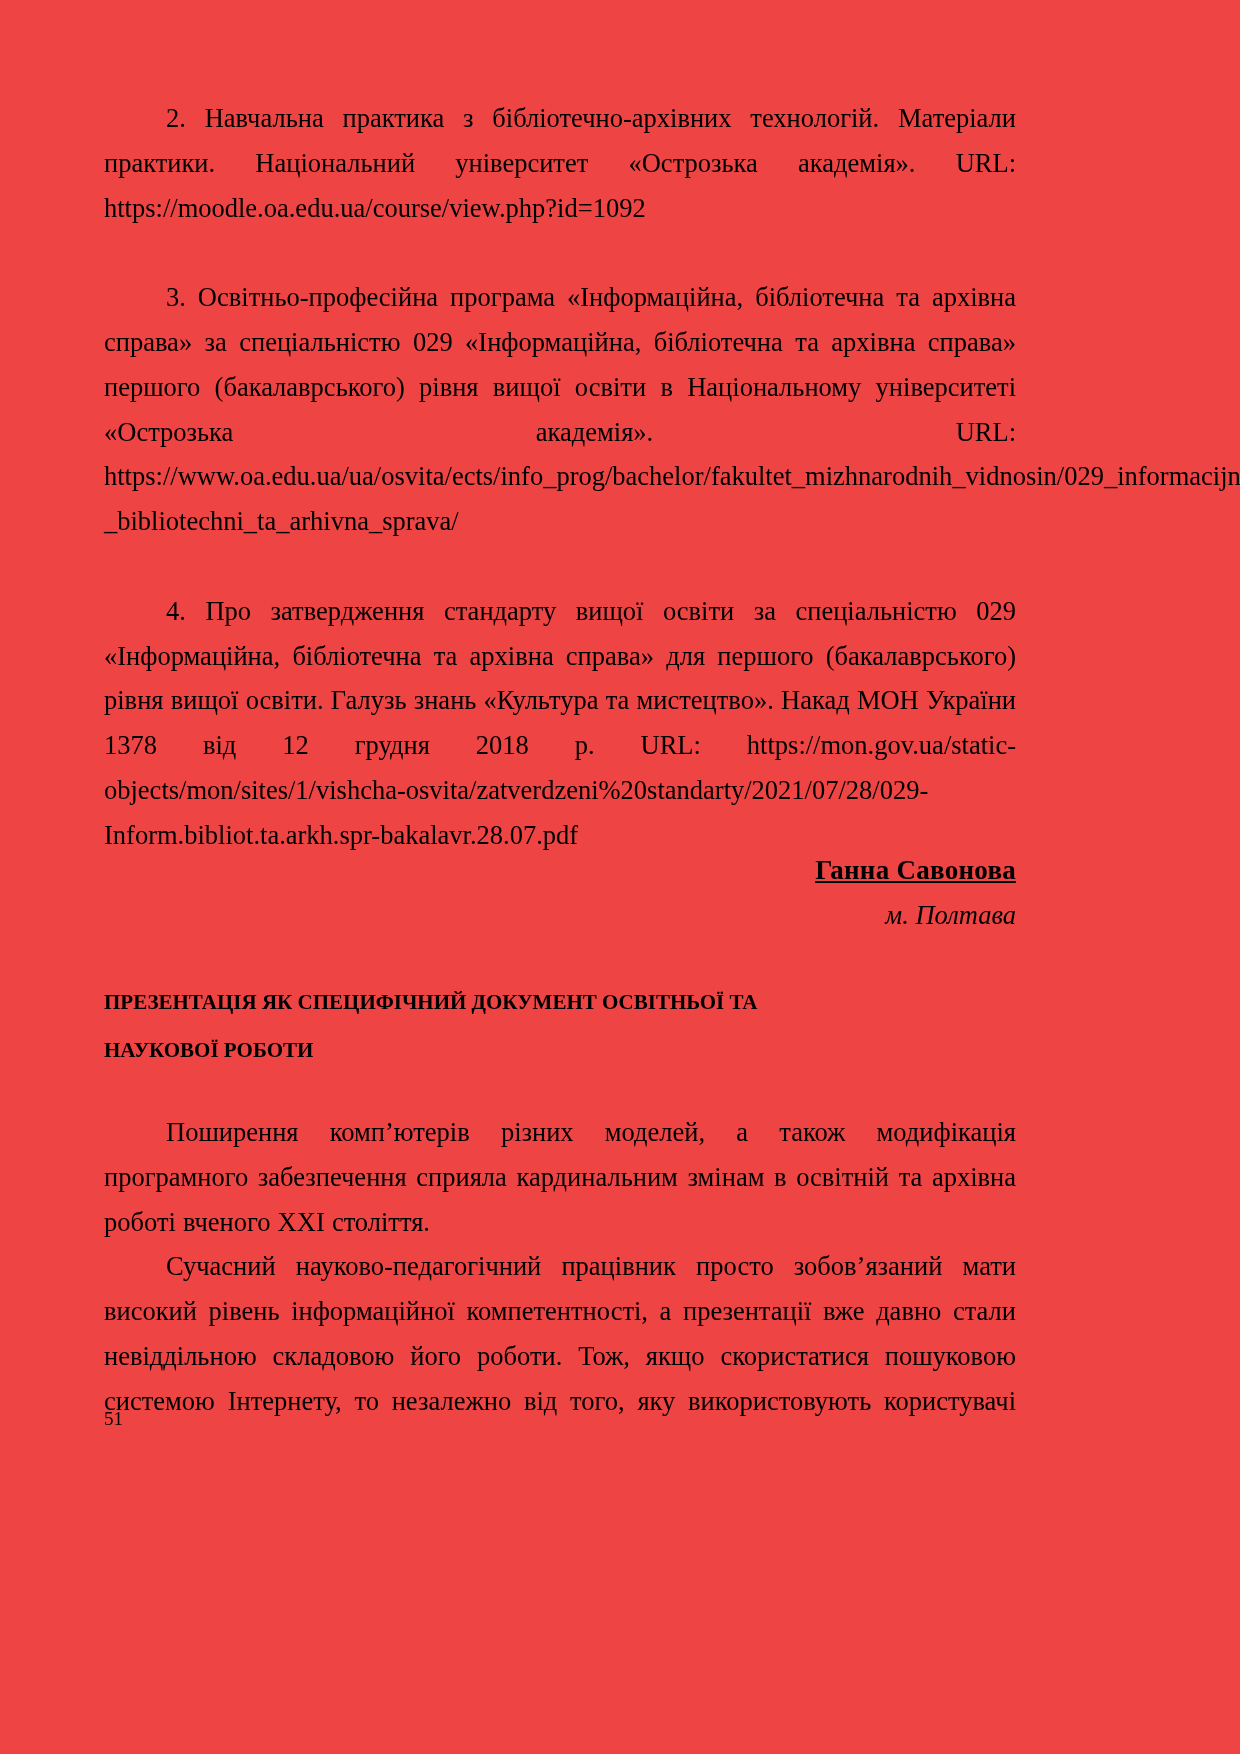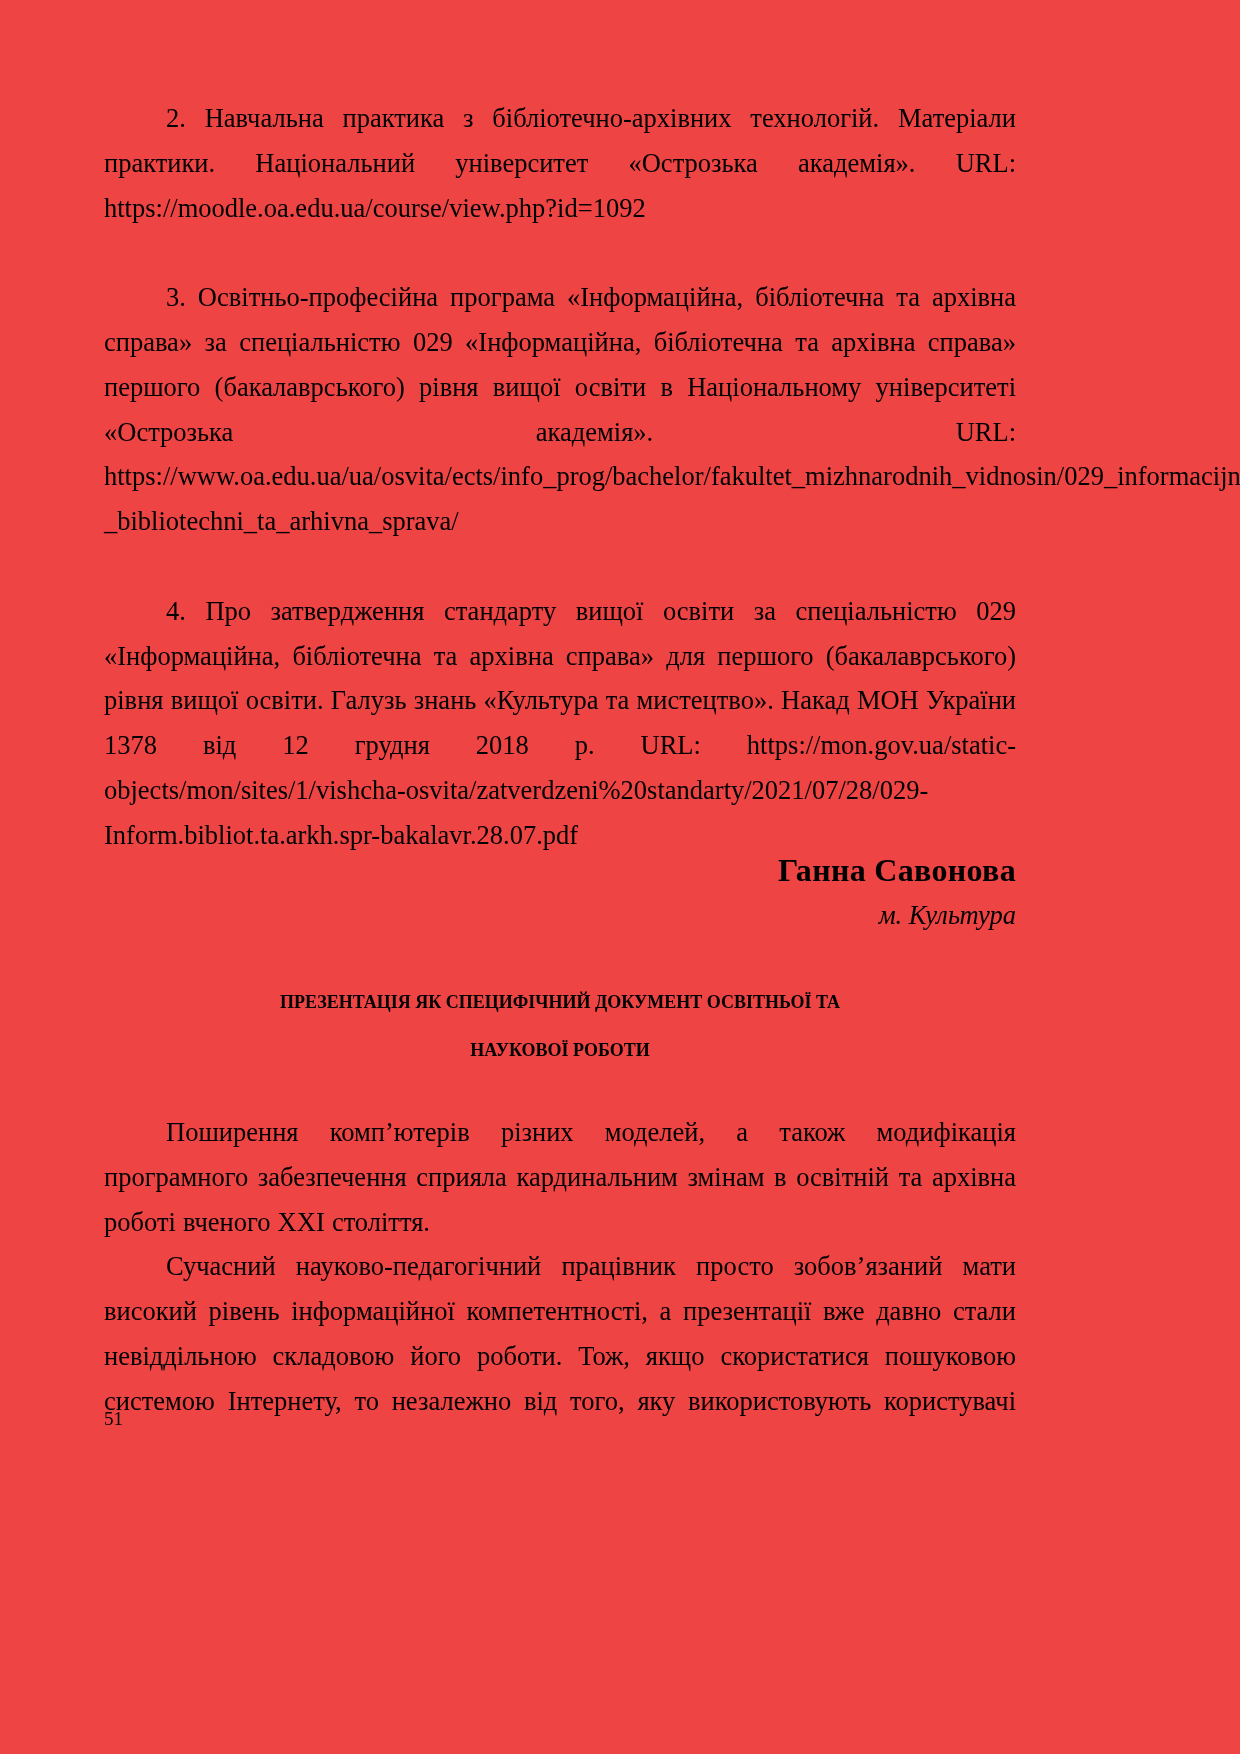--- a/index.html
+++ b/index.html
@@ -51,38 +51,39 @@
     width: 100%;
   }
   .author-block {
     position: absolute;
     left: 104px;
     top: 848px;
     width: 912px;
     text-align: right;
   }
   .author-name {
-    font-size: 32px;
+    font-size: 27px;
     line-height: 44.8px;
     font-weight: bold;
     letter-spacing: 0.01em;
+    text-decoration: underline;
   }
   .author-city {
     font-size: 26.5px;
     line-height: 44.8px;
     font-style: italic;
   }
   .doc-title {
     position: absolute;
     left: 104px;
     top: 978px;
     width: 912px;
-    text-align: center;
+    text-align: left;
     font-weight: bold;
-    font-size: 18px;
+    font-size: 21px;
     line-height: 48px;
     text-transform: uppercase;
   }
   .title-line {
     display: block;
   }
   .body-section {
     position: absolute;
     left: 104px;
     top: 1110px;
@@ -103,21 +104,21 @@
 <div class="page">
 
   <div class="content">
     <p class="ref just-all">2. Навчальна практика з бібліотечно-архівних технологій. Матеріали практики. Національний університет «Острозька академія». URL: https://moodle.oa.edu.ua/course/view.php?id=1092</p>
     <p class="ref just-all">3. Освітньо-професійна програма «Інформаційна, бібліотечна та архівна справа» за спеціальністю 029 «Інформаційна, бібліотечна та архівна справа» першого (бакалаврського) рівня вищої освіти в Національному університеті «Острозька академія». URL: https://www.oa.edu.ua/ua/osvita/ects/info_prog/bachelor/fakultet_mizhnarodnih_vidnosin/029_informacijna-_bibliotechni_ta_arhivna_sprava/</p>
     <p class="ref just-all">4. Про затвердження стандарту вищої освіти за спеціальністю 029 «Інформаційна, бібліотечна та архівна справа» для першого (бакалаврського) рівня вищої освіти. Галузь знань «Культура та мистецтво». Накад МОН України 1378 від 12 грудня 2018 р. URL: https://mon.gov.ua/static-objects/mon/sites/1/vishcha-osvita/zatverdzeni%20standarty/2021/07/28/029-Inform.bibliot.ta.arkh.spr-bakalavr.28.07.pdf</p>
   </div>
 
   <div class="author-block">
     <div class="author-name">Ганна Савонова</div>
-    <div class="author-city">м. Культура</div>
+    <div class="author-city">м. Полтава</div>
   </div>
 
   <div class="doc-title">
     <span class="title-line">ПРЕЗЕНТАЦІЯ ЯК СПЕЦИФІЧНИЙ ДОКУМЕНТ ОСВІТНЬОЇ ТА</span>
     <span class="title-line">НАУКОВОЇ РОБОТИ</span>
   </div>
 
   <div class="body-section">
     <p class="body">Поширення комп’ютерів різних моделей, а також модифікація програмного забезпечення сприяла кардинальним змінам в освітній та архівна роботі вченого XXI століття.</p>
     <p class="body just-all">Сучасний науково-педагогічний працівник просто зобов’язаний мати високий рівень інформаційної компетентності, а презентації вже давно стали невіддільною складовою його роботи. Тож, якщо скористатися пошуковою системою Інтернету, то незалежно від того, яку використовують користувачі</p>

